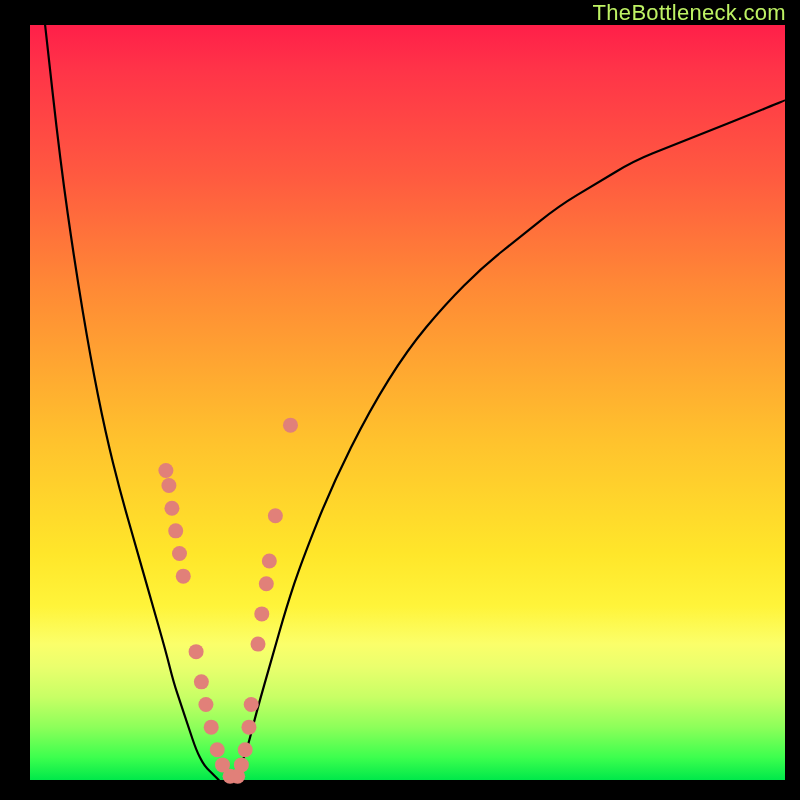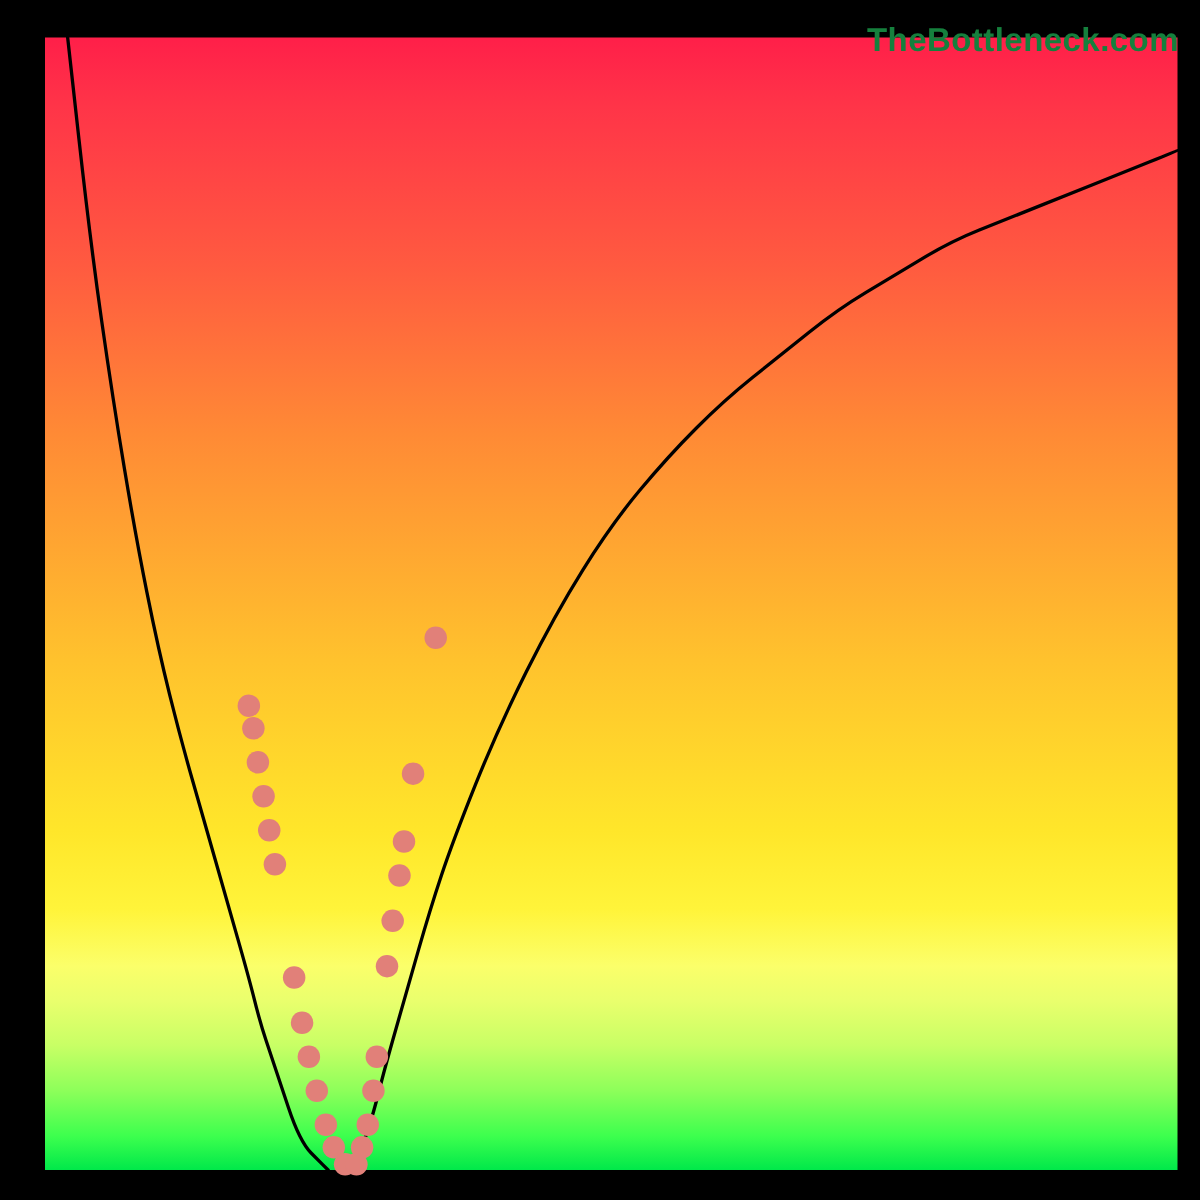--- a/index.html
+++ b/index.html
@@ -36,25 +36,25 @@
       #fbff6a 82%,
       #eaff6d 85%,
       #c8ff65 89%,
       #8dff5a 93%,
       #3dff4e 97%,
       #00e84a 100%
     );
   }
   .watermark {
     position: absolute;
-    top: 14px;
+    top: 0;
     right: 14px;
     font-size: 22px;
-    font-weight: 700;
-    color: #15803d;
+    font-weight: 400;
+    color: #bef264;
     letter-spacing: 0.3px;
     user-select: none;
   }
   svg.curves {
     position: absolute;
     left: 0; top: 0;
     width: 755px; height: 755px;
     overflow: visible;
   }
 </style>

